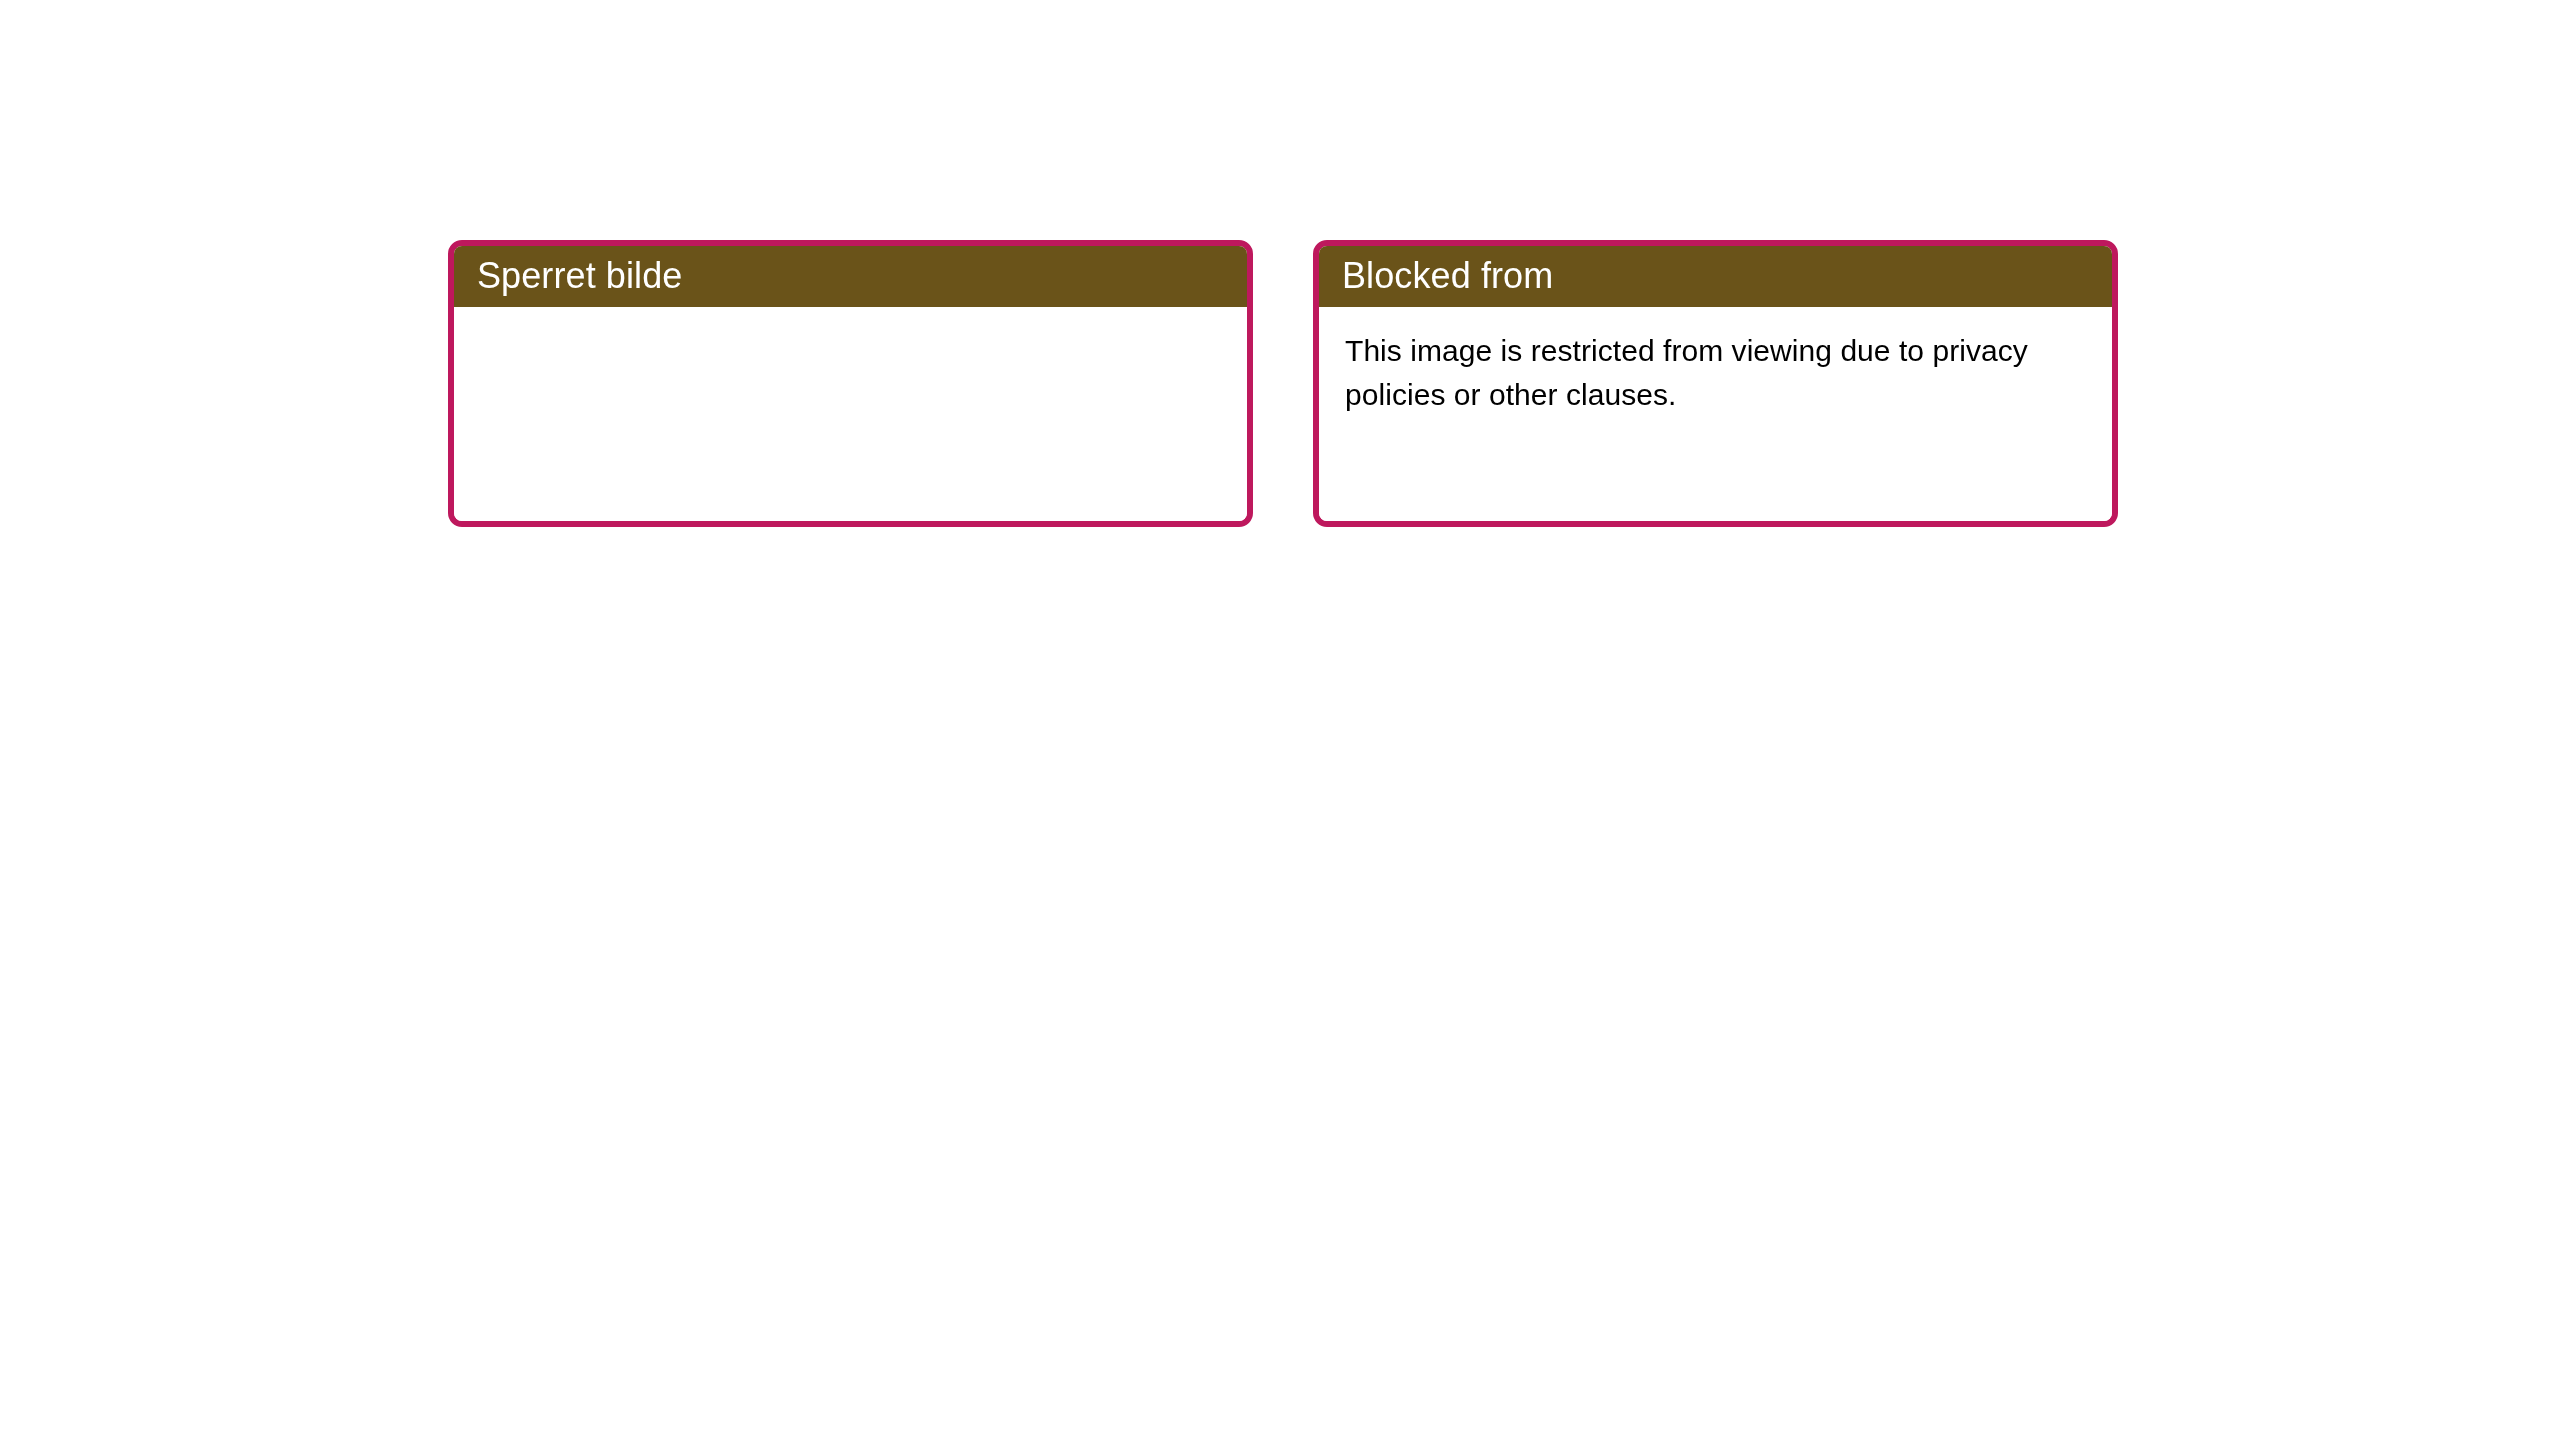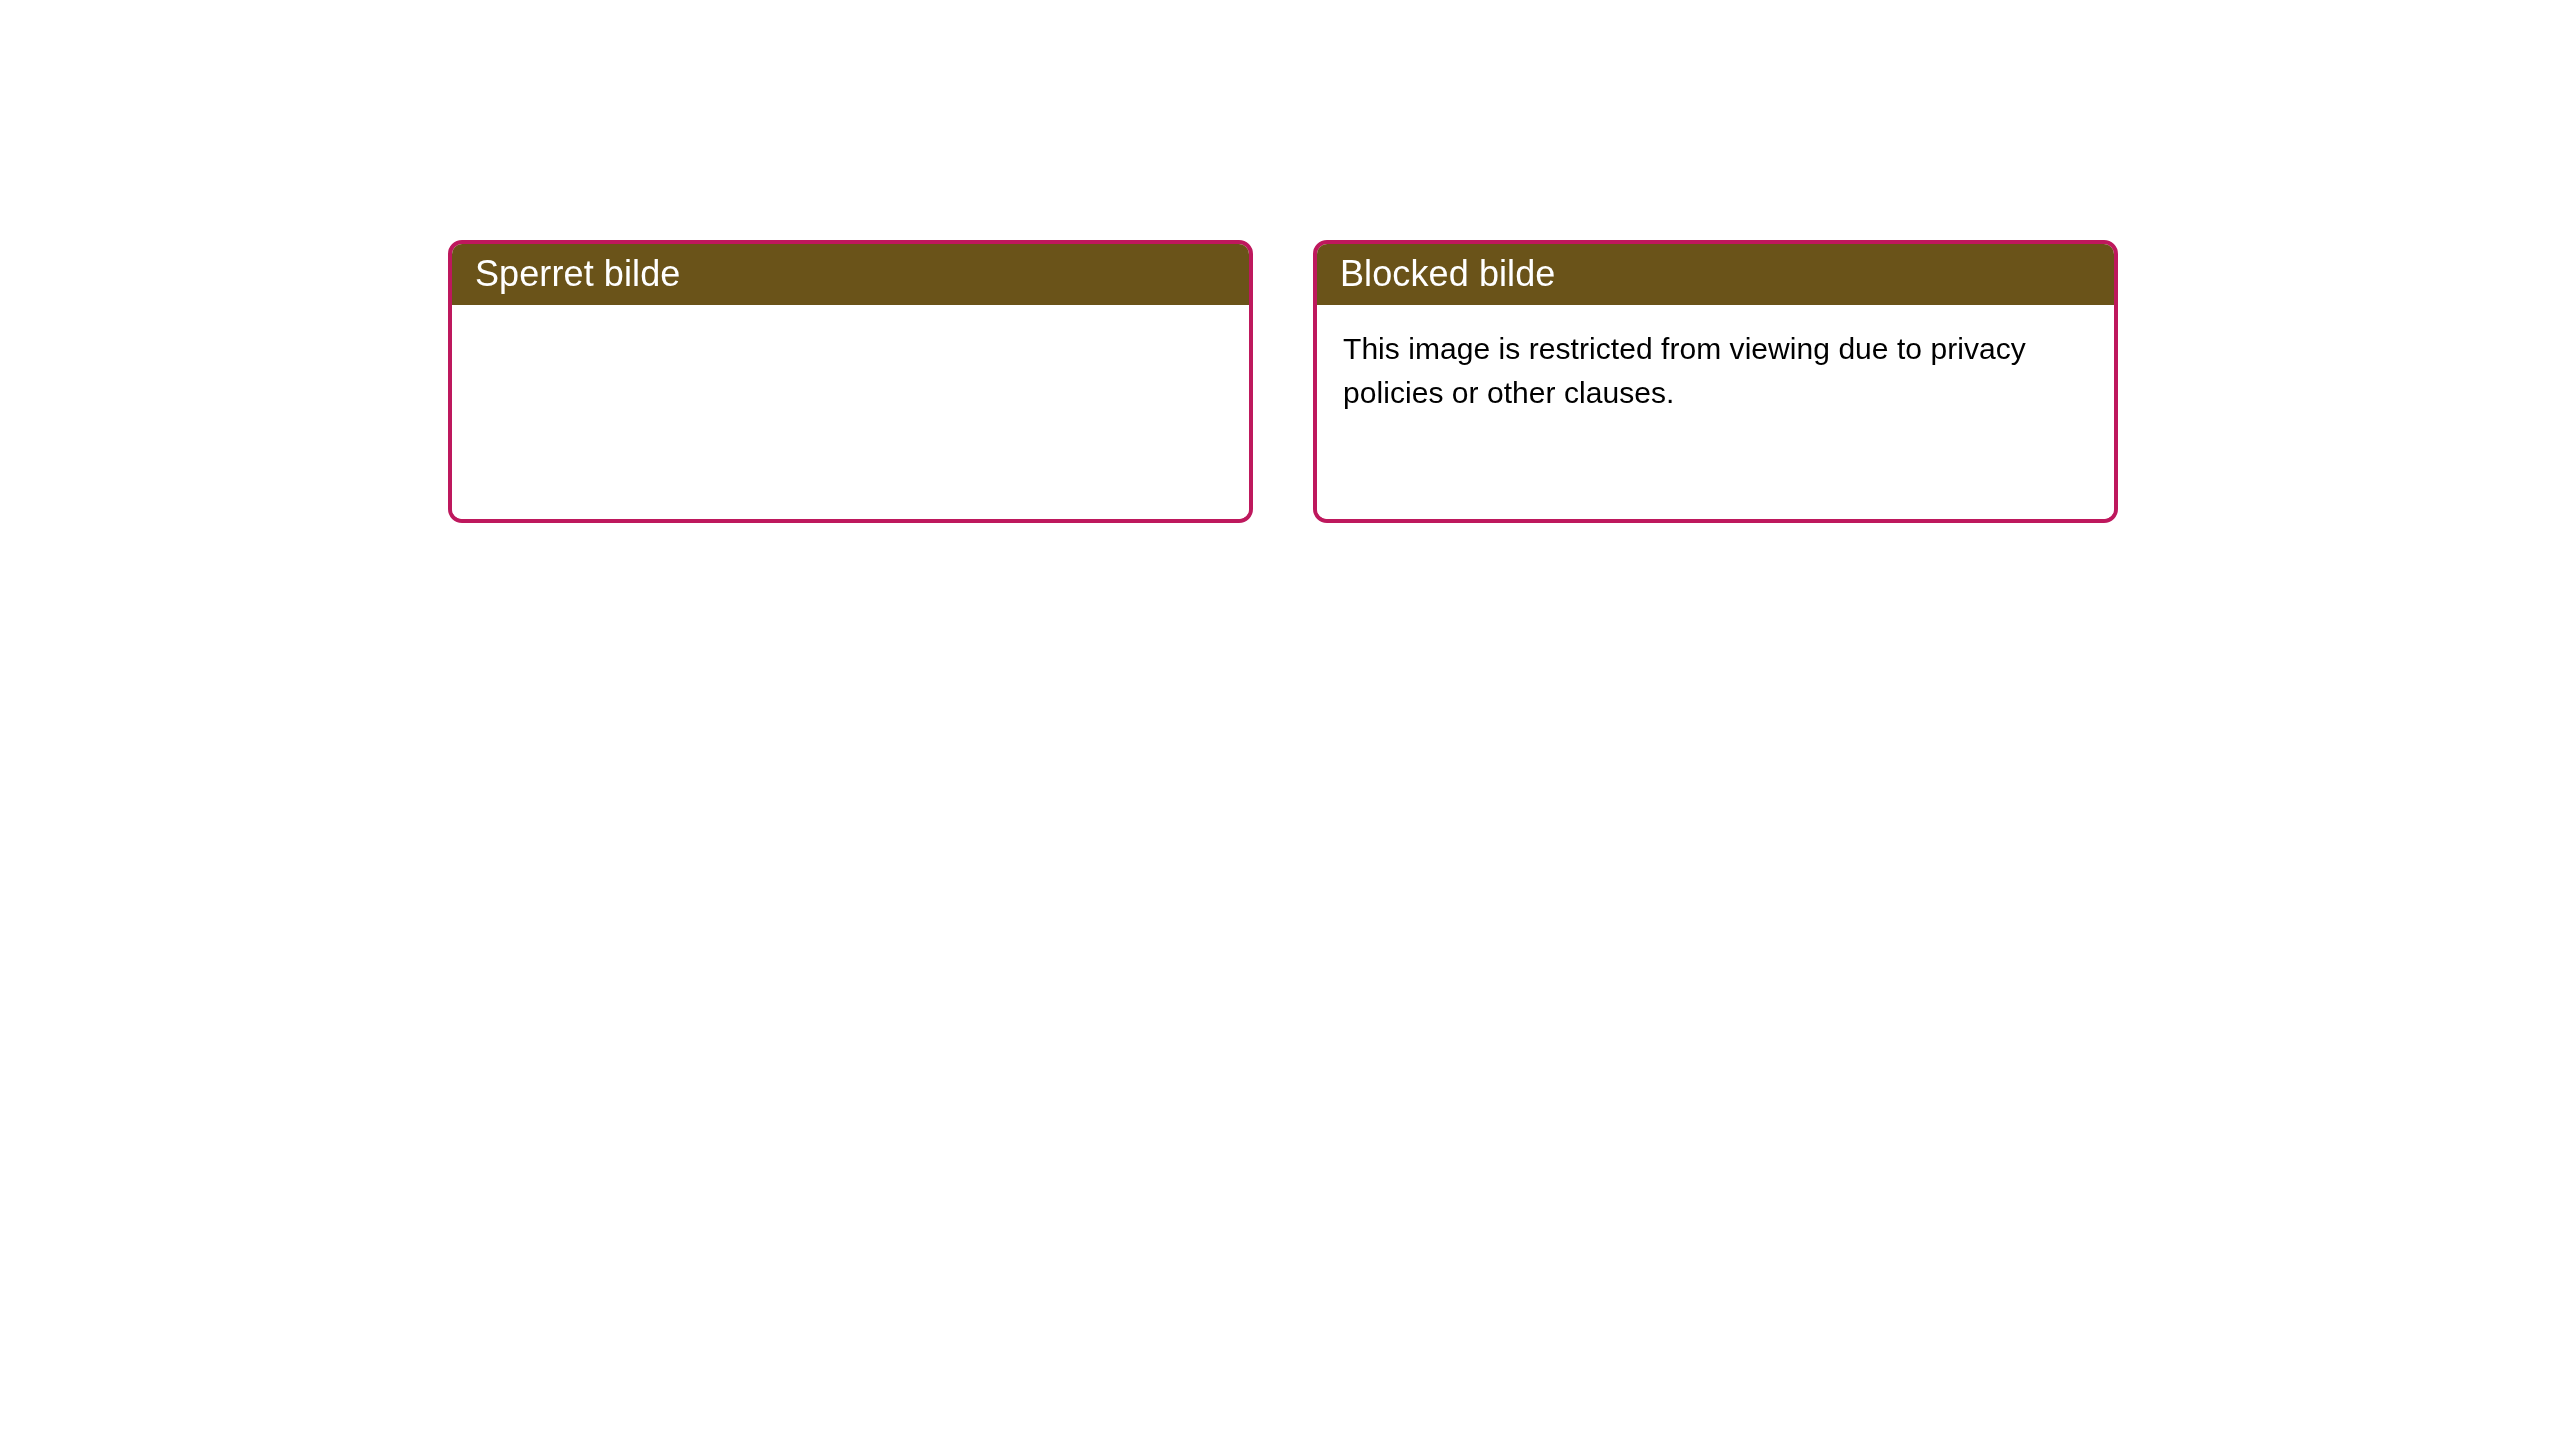--- a/index.html
+++ b/index.html
@@ -22,21 +22,21 @@
     display: flex;
     flex-direction: row;
     align-items: flex-start;
     gap: 60px;
   }
 
   .notice-card {
     width: 805px;
     box-sizing: border-box;
     background: #ffffff;
-    border: 4px solid #be185d;
+    border: 6px solid #be185d;
     border-radius: 14px;
     overflow: hidden;
     display: flex;
     flex-direction: column;
   }
 
   .card-header {
     background: #6a5319;
     height: 62px;
     box-sizing: border-box;
@@ -84,21 +84,21 @@
     <div class="card-header">
       <span class="card-title">Sperret bilde</span>
     </div>
     <div class="card-body">
       <div class="paragraph-gap"></div>
     </div>
   </div>
 
   <div class="notice-card">
     <div class="card-header">
-      <span class="card-title">Blocked bilde</span>
+      <span class="card-title">Blocked from</span>
     </div>
     <div class="card-body">
       <p class="card-paragraph">This image is restricted from viewing due to privacy policies or other clauses.</p>
       <div class="paragraph-gap"></div>
     </div>
   </div>
 
 </div>
 
 </body></html>

